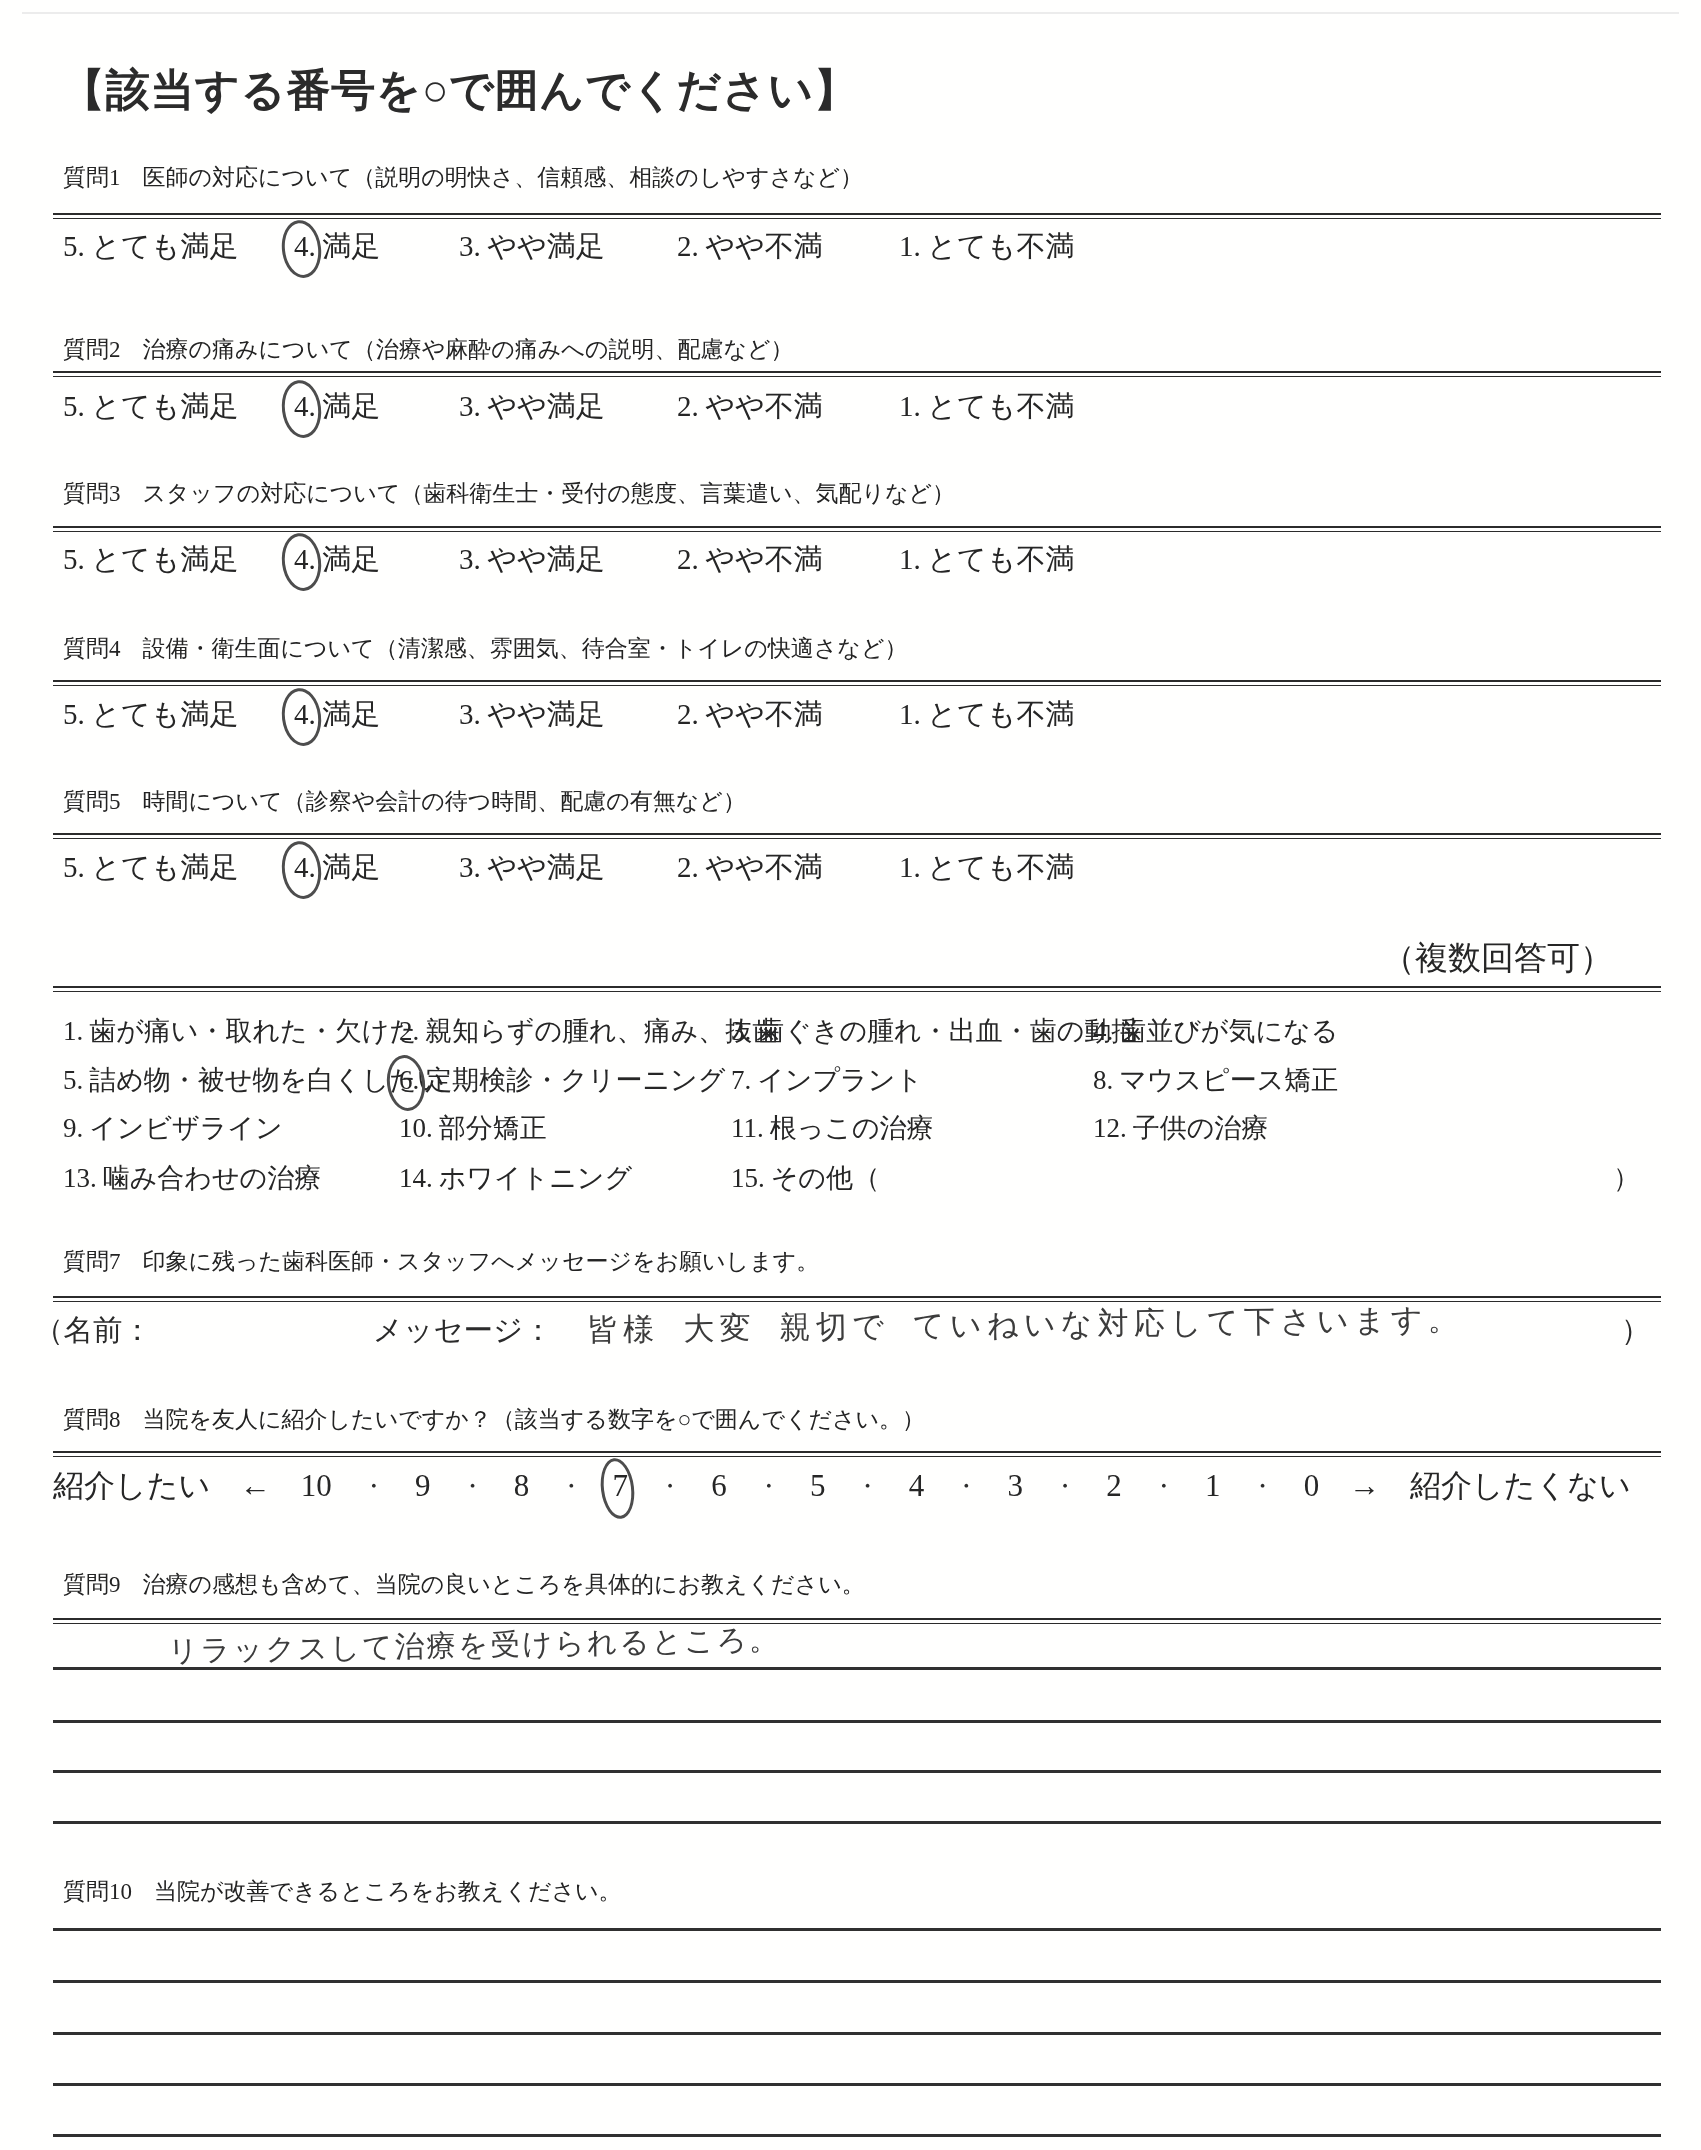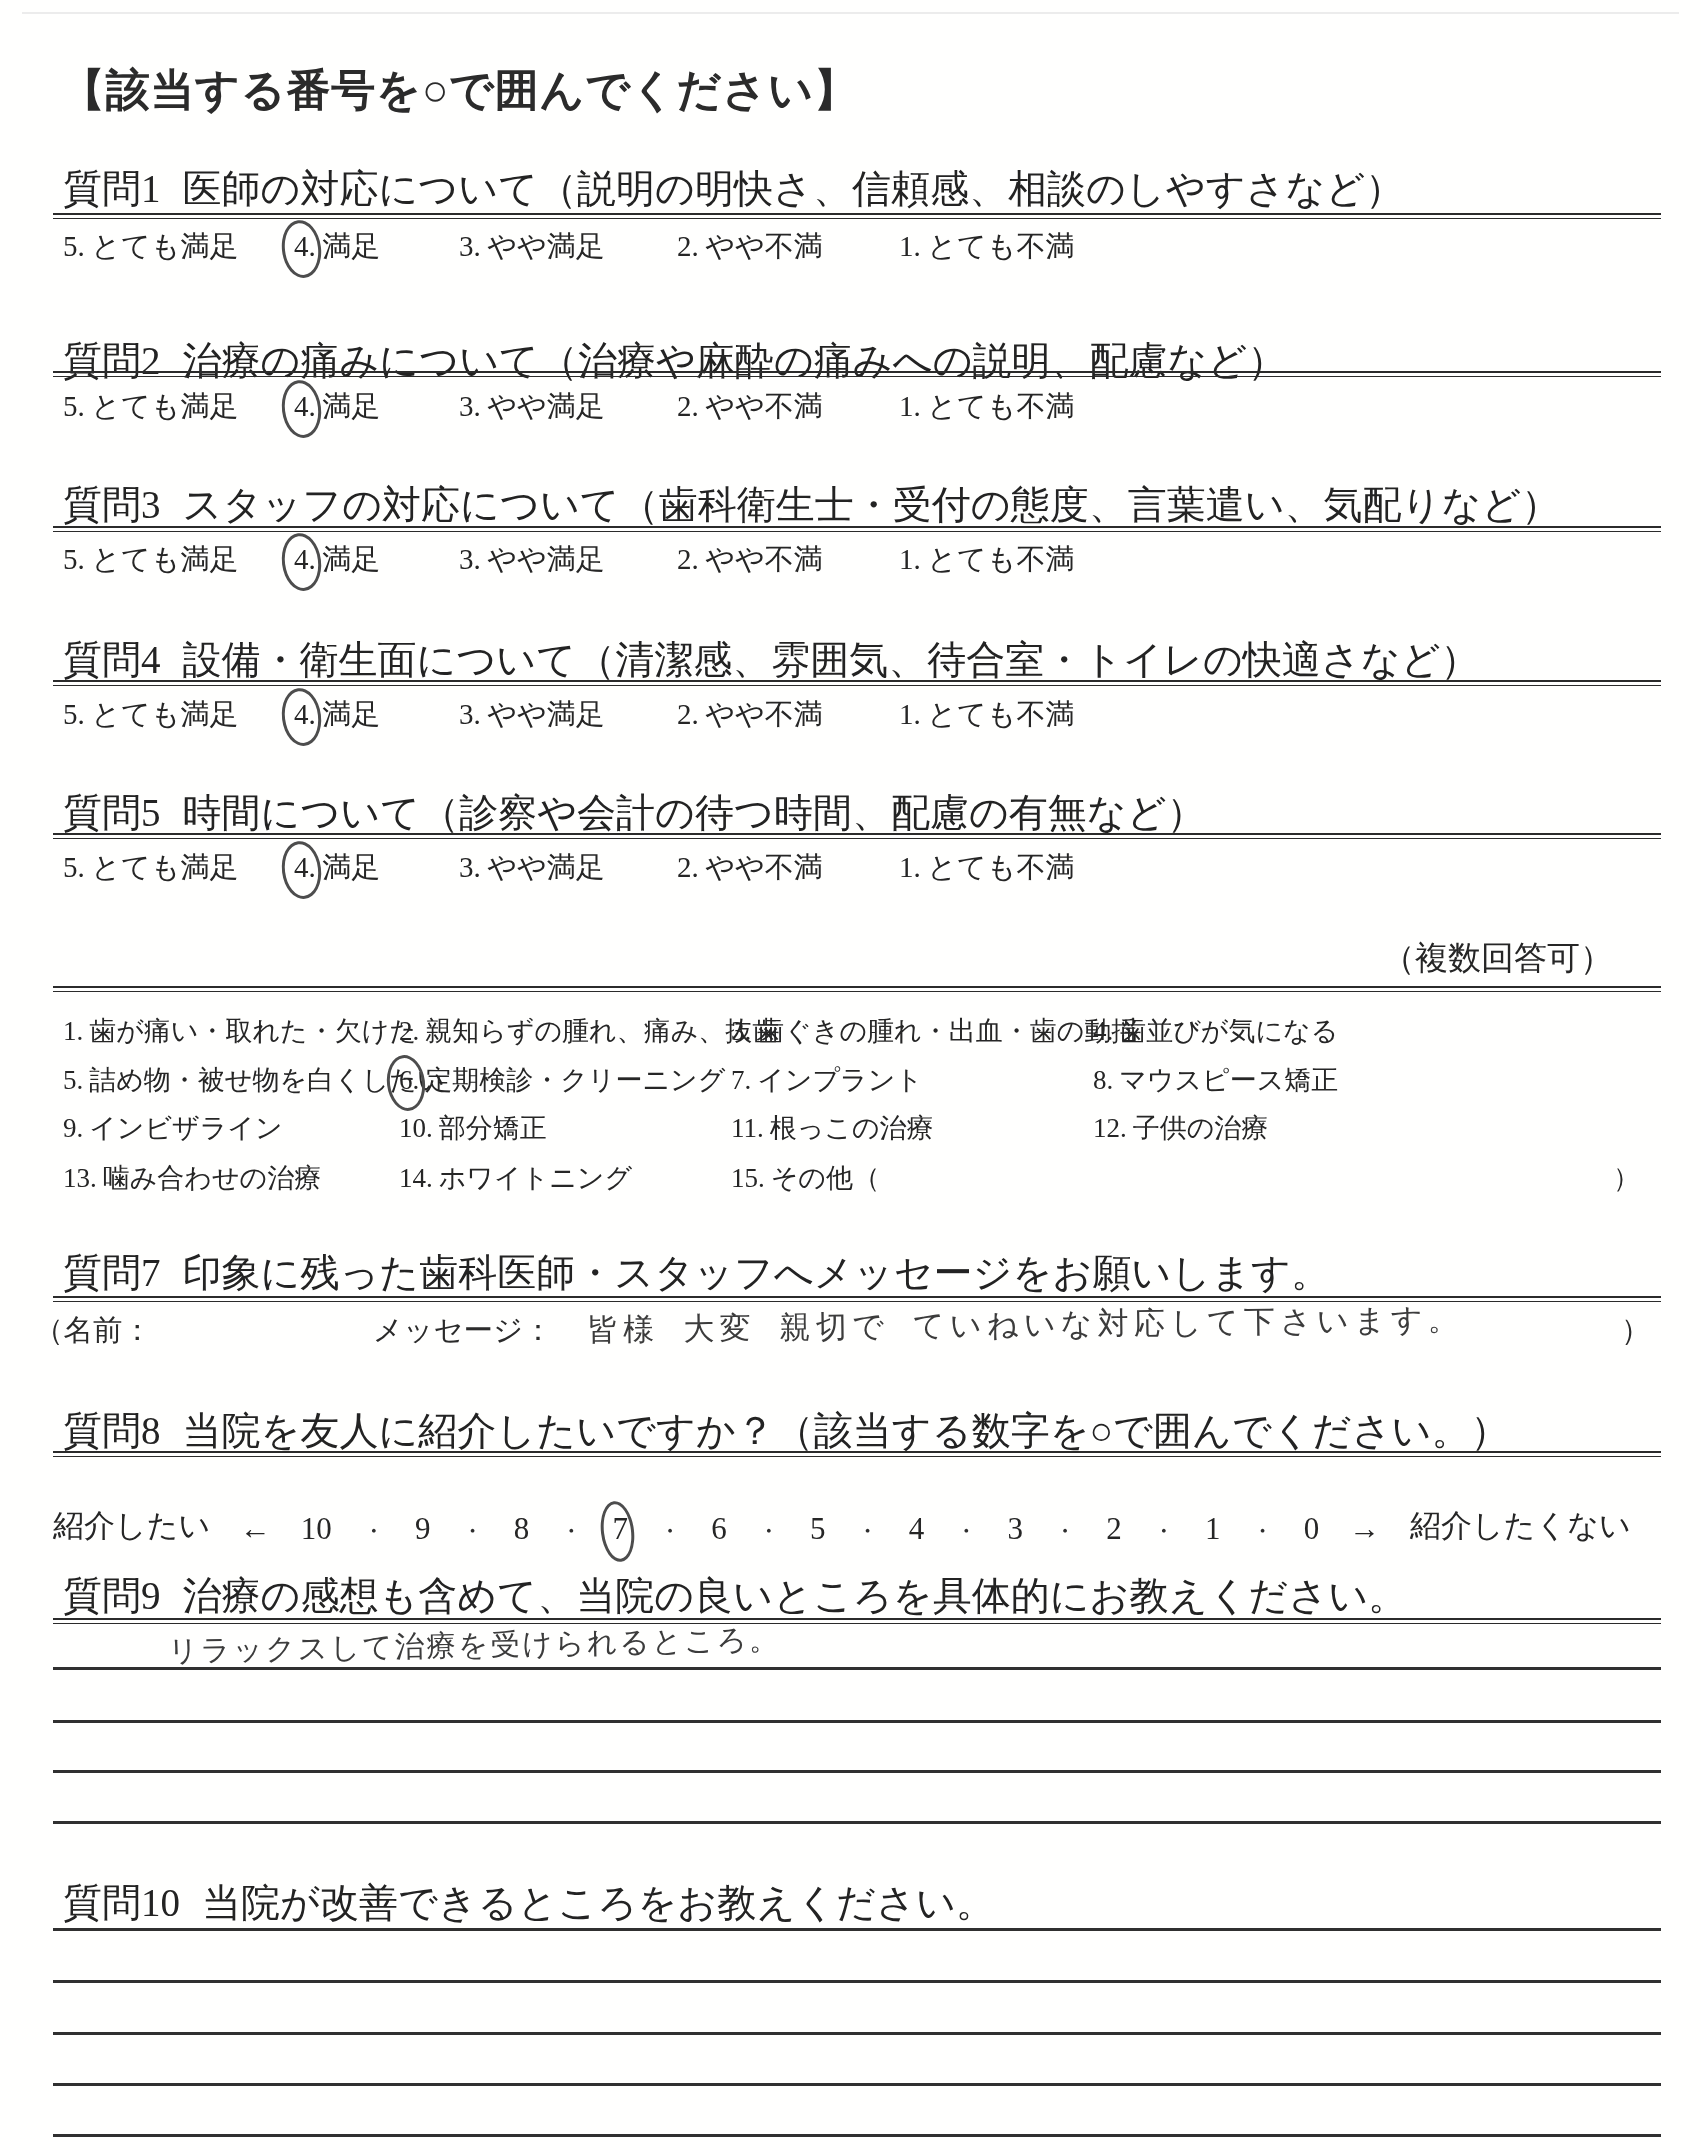--- a/index.html
+++ b/index.html
@@ -1,40 +1,40 @@
 <!DOCTYPE html>
 <html style="font-size:11.8px"><head>
 <meta charset="utf-8">
 <style>
   html,body{margin:0;padding:0;background:#fff;}
   .page{position:relative;width:1701px;height:2151px;background:#fffffe;
         font-family:"Liberation Serif","DejaVu Serif",serif;color:#262626;overflow:hidden;}
   .scanline{position:absolute;left:22px;top:11.8px;width:1657px;height:2.2px;background:#ececec;}
   .title{position:absolute;left:61px;top:61px;font-size:44px;font-weight:600;
          letter-spacing:0.7px;color:#2b2b2b;white-space:nowrap;}
-  .qhead{position:absolute;left:63px;font-size:39px;white-space:nowrap;color:#232323;}
+  .qhead{position:absolute;left:63px;font-size:23px;white-space:nowrap;color:#232323;}
   .qhead .qlabel{margin-right:22px;}
   .rule{position:absolute;left:53px;width:1608px;height:3px;
         border-top:2.2px solid #2b2b2b;border-bottom:1.5px solid #2b2b2b;}
   .opts{position:absolute;left:0;width:1701px;height:52px;font-size:29px;padding-left:45px;}
   .opt{position:absolute;white-space:nowrap;}
   .onum{display:inline-block;margin-right:6.6px;}
   .circled{position:relative;display:inline-block;}
   .circled::after{content:"";position:absolute;left:-11.8px;right:-5.9px;top:-9.6px;bottom:-15.5px;
         border:3px solid #4d4d4d;border-radius:50%;transform:rotate(-7deg);}
   .q6item{position:absolute;white-space:nowrap;font-size:27px;}
   .q6num{display:inline-block;margin-right:5.9px;}
   .note{position:absolute;font-size:33px;white-space:nowrap;}
   .printed{position:absolute;font-size:29.5px;white-space:nowrap;color:#2b2b2b;}
   .hand{position:absolute;font-family:"DejaVu Sans",sans-serif;color:#3c3c3c;white-space:nowrap;}
   .hand7{font-size:31px;letter-spacing:5.2px;word-spacing:8.9px;transform:rotate(-0.7deg);}
   .hand9{font-size:29.5px;letter-spacing:2.2px;transform:rotate(-1.1deg);}
   .ans-line{position:absolute;left:53px;width:1608px;height:3px;background:#303030;}
   .q8row{position:absolute;left:53px;top:1465px;width:1578px;display:flex;
-         justify-content:space-between;align-items:flex-end;font-size:31px;margin-top:40px;}
+         justify-content:space-between;align-items:center;font-size:31px;}
   .q8row .dot{font-size:23.6px;color:#2e2e2e;}
   .q8row .num{display:inline-block;}
 </style>
 </head>
 <body>
 
 <div class="page">
   <div class="scanline"></div>
   <div class="title">【該当する番号を○で囲んでください】</div>
 

